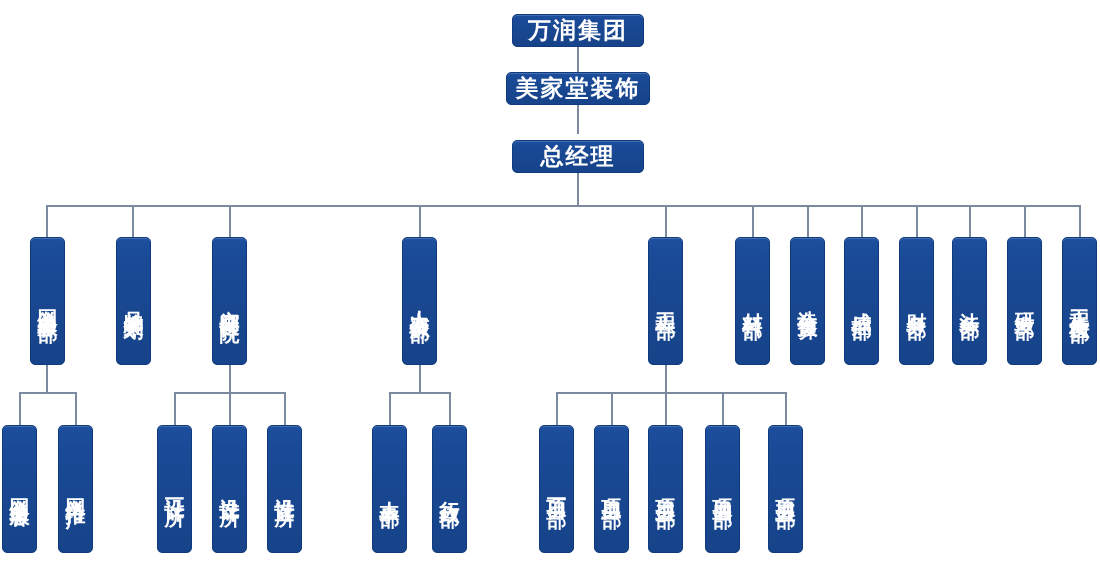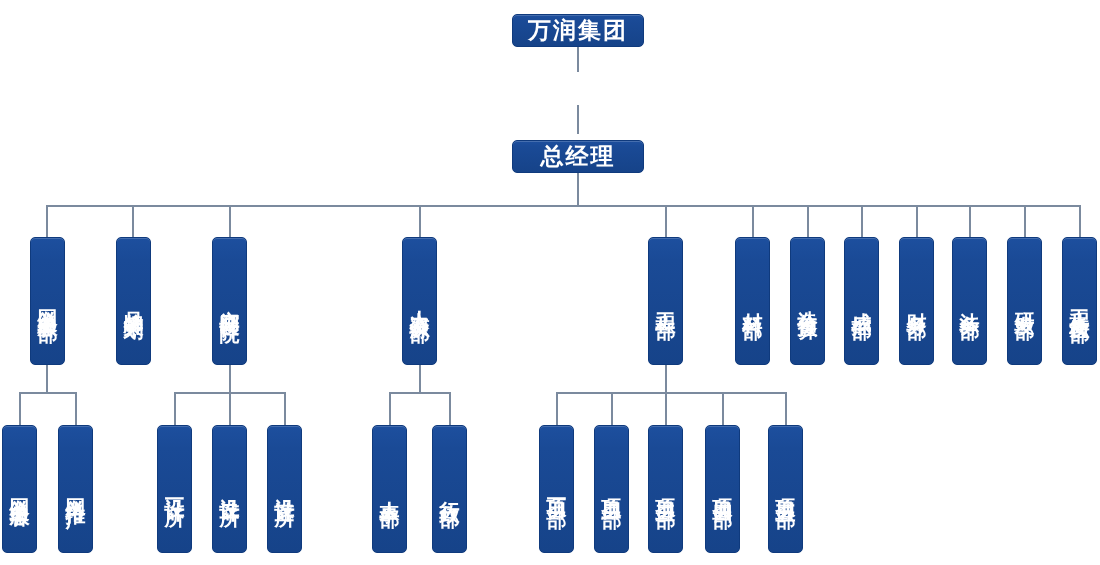--- a/index.html
+++ b/index.html
@@ -63,20 +63,21 @@
     <path d="M47 365 V393 M20 425 V393 H76 V425"></path>
 
     <path d="M230 365 V425 M175 425 V393 H285 V425"></path>
 
     <path d="M420 365 V393 M390 425 V393 H450 V425"></path>
 
     <path d="M666 365 V425 M557 425 V393 H786 V425 M612 393 V425 M723 393 V425"></path>
   </svg>
 
   <div class="node h" style="left:512px;top:14px;width:132px;font-family:Liberation Serif, serif;">万润集团</div>
+  <div class="node h" style="left:506px;top:72px;width:144px;">美家堂装饰</div>
   <div class="node h" style="left:512px;top:140px;width:132px;">总经理</div>
 
   <div class="row-dept">
     <div class="node v" style="left:30px;top:237px;">网络客服部</div>
     <div class="node v" style="left:116px;top:237px;">品牌策划</div>
     <div class="node v" style="left:212px;top:237px;">空间设计院</div>
     <div class="node v" style="left:402px;top:237px;">人力资源部</div>
     <div class="node v" style="left:648px;top:237px;">工程部</div>
     <div class="node v" style="left:735px;top:237px;">材料部</div>
     <div class="node v" style="left:790px;top:237px;">造价预算</div>

